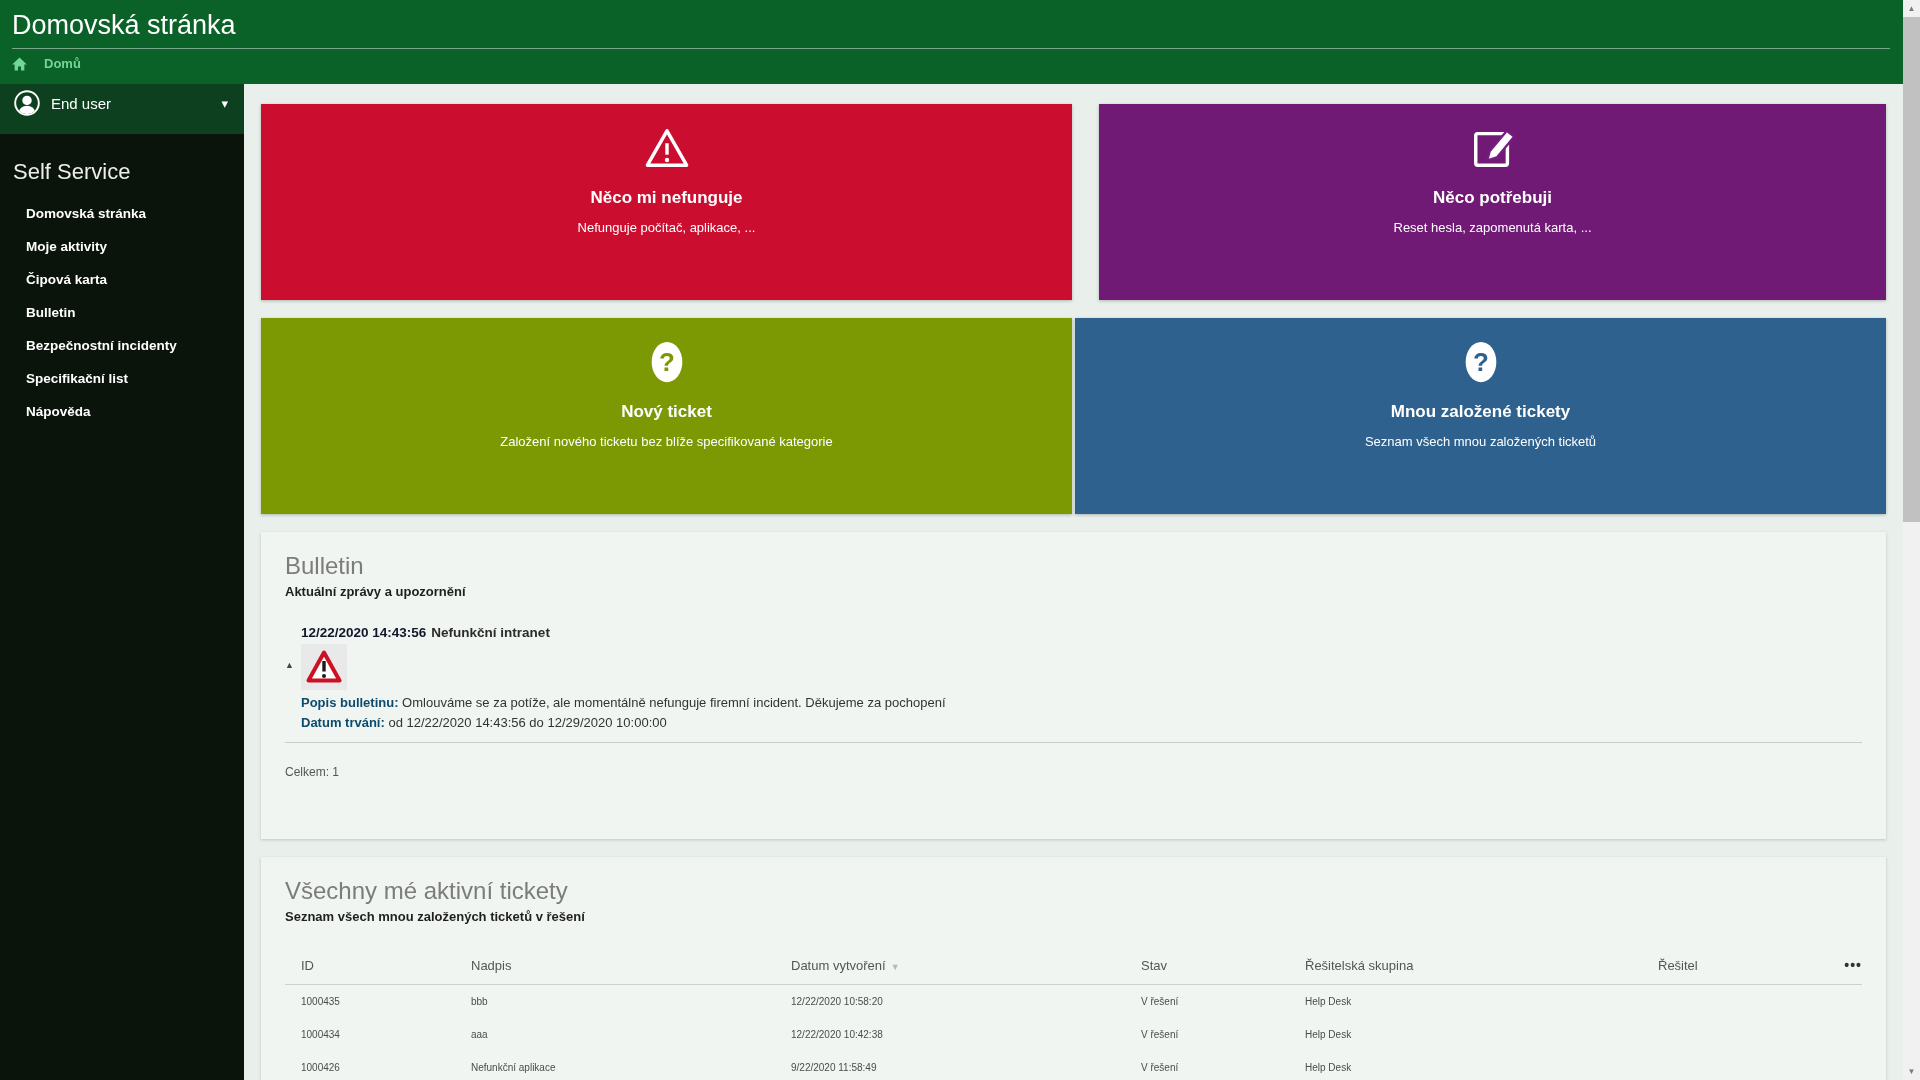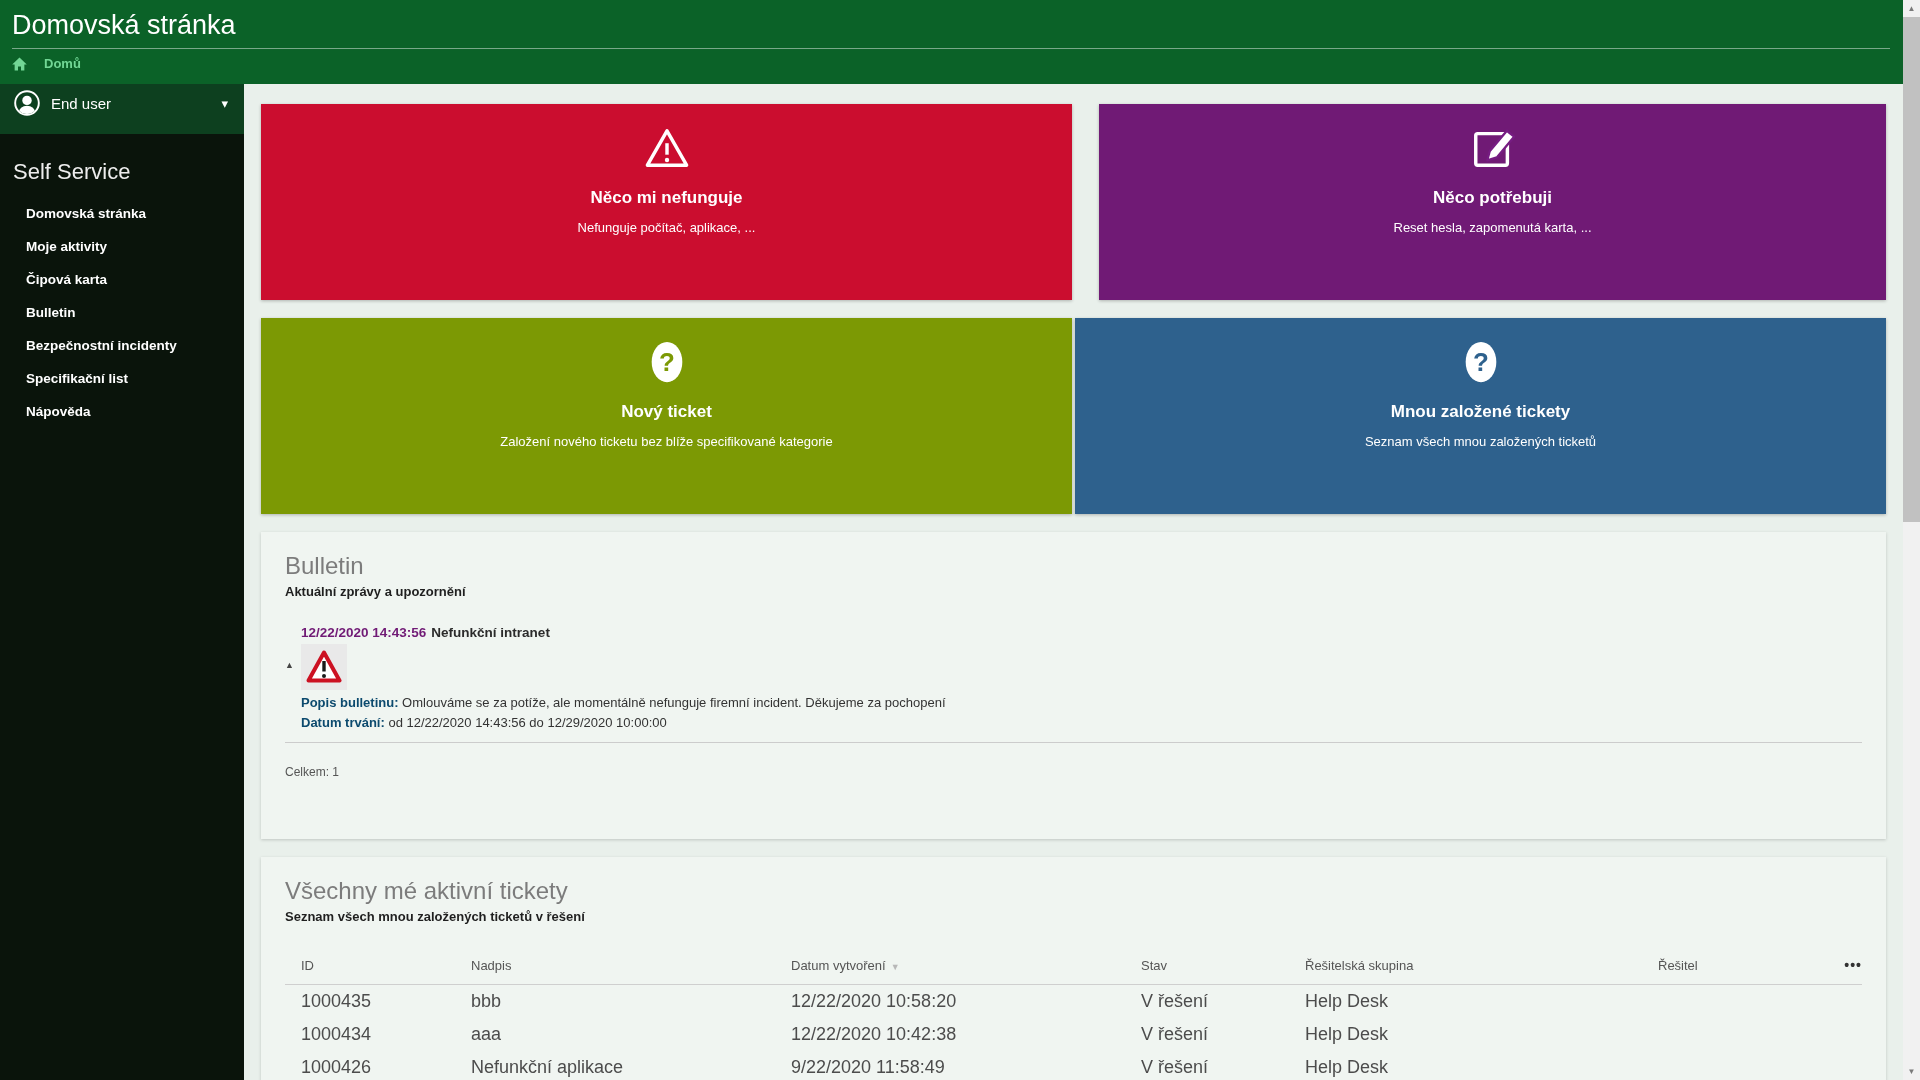--- a/index.html
+++ b/index.html
@@ -53,21 +53,21 @@
   .entry-rule { border:none; border-top:1px solid #ccc; margin-top:12px; }
   .total { font-size:12px; color:#555; margin-top:22px; }
 
   
   .tickets-card { height:260px; }
   .tbl { margin-top:26px; }
   .tbl-row { display:grid; grid-template-columns:170px 320px 350px 164px 353px 1fr 42px; align-items:center; padding-left:16px; }
   .tbl-head { height:30px; color:#555; font-size:13px; }
   .tbl-head .cell { cursor:pointer; }
   .head-rule { border:none; border-top:1px solid #cfcfcf; margin-top:4px; }
-  .tbl-body .tbl-row { height:33px; font-size:18px; color:#4c4c4c; cursor:pointer; }
+  .tbl-body .tbl-row { height:33px; font-size:10px; color:#4c4c4c; cursor:pointer; }
   .sort-arrow { font-size:9px; color:#b8b8b8; margin-left:5px; }
   .menu-cell { text-align:right; font-weight:bold; color:#333; font-size:14px; letter-spacing:1px; cursor:pointer; }
 
   
   .scrollbar { position:absolute; right:0; top:0; width:17px; height:1080px; background:#f1f1f1; z-index:50; }
   .sb-btn { height:17px; display:flex; align-items:center; justify-content:center; color:#7a7a7a; font-size:8px; cursor:pointer; }
   .sb-btn.down { position:absolute; bottom:0; left:0; right:0; }
   .sb-thumb { position:absolute; top:17px; left:0; width:17px; height:505px; background:#c1c1c1; cursor:pointer; }
 </style>
 </head>
@@ -163,21 +163,21 @@
     </div>
 
   </div>
 
   <div class="card bulletin-card">
     <div class="card-title">Bulletin</div>
     <div class="card-sub">Aktuální zprávy a upozornění</div>
 
     <div class="entry">
       <div class="entry-head">
-        <span class="entry-date" style="color: #701a75;">12/22/2020 14:43:56</span><span class="entry-title">Nefunkční intranet</span>
+        <span class="entry-date" style="color: #0f172a;">12/22/2020 14:43:56</span><span class="entry-title">Nefunkční intranet</span>
       </div>
       <div class="collapse-cell">
         <span class="collapse-tri">▲</span>
       </div>
       <div class="warn-thumb">
         <svg width="36" height="34" viewBox="0 0 36 34">
           <path d="M18 2.5 L33.5 30.5 H2.5 Z" fill="#fff" stroke="#CC1122" stroke-width="4" stroke-linejoin="round"></path>
           <line x1="18" y1="11" x2="18" y2="21.5" stroke="#1a1a1a" stroke-width="3.4"></line>
           <circle cx="18" cy="26" r="2" fill="#1a1a1a"></circle>
         </svg>

